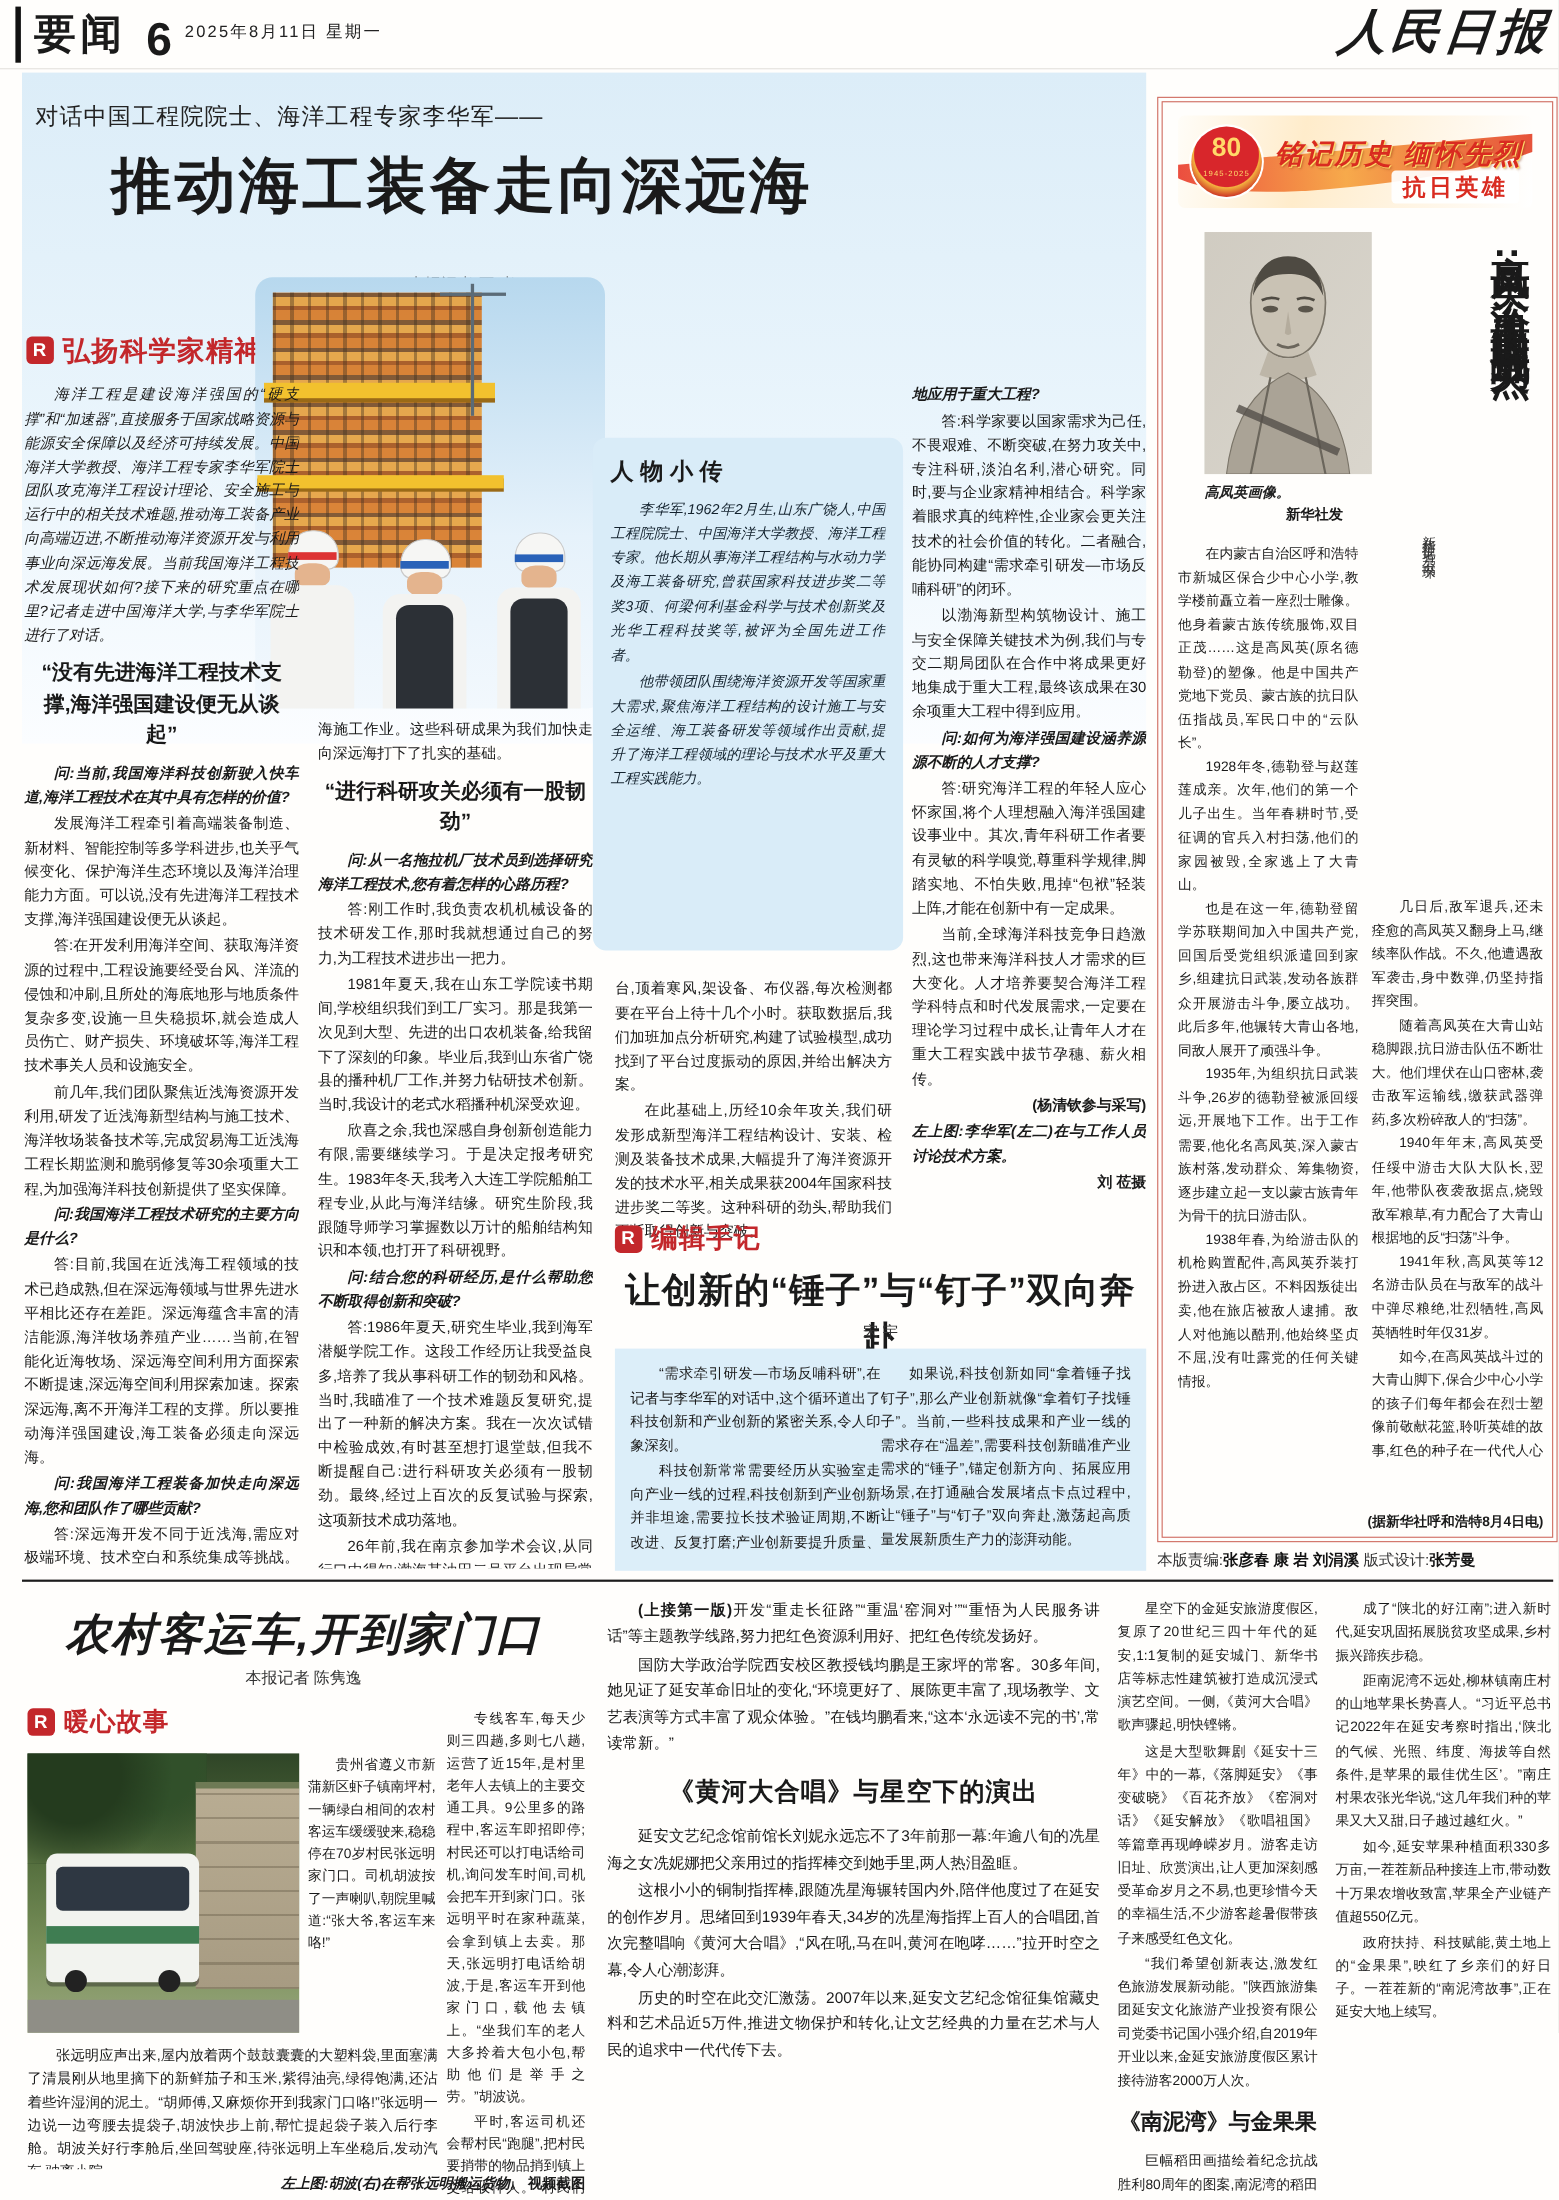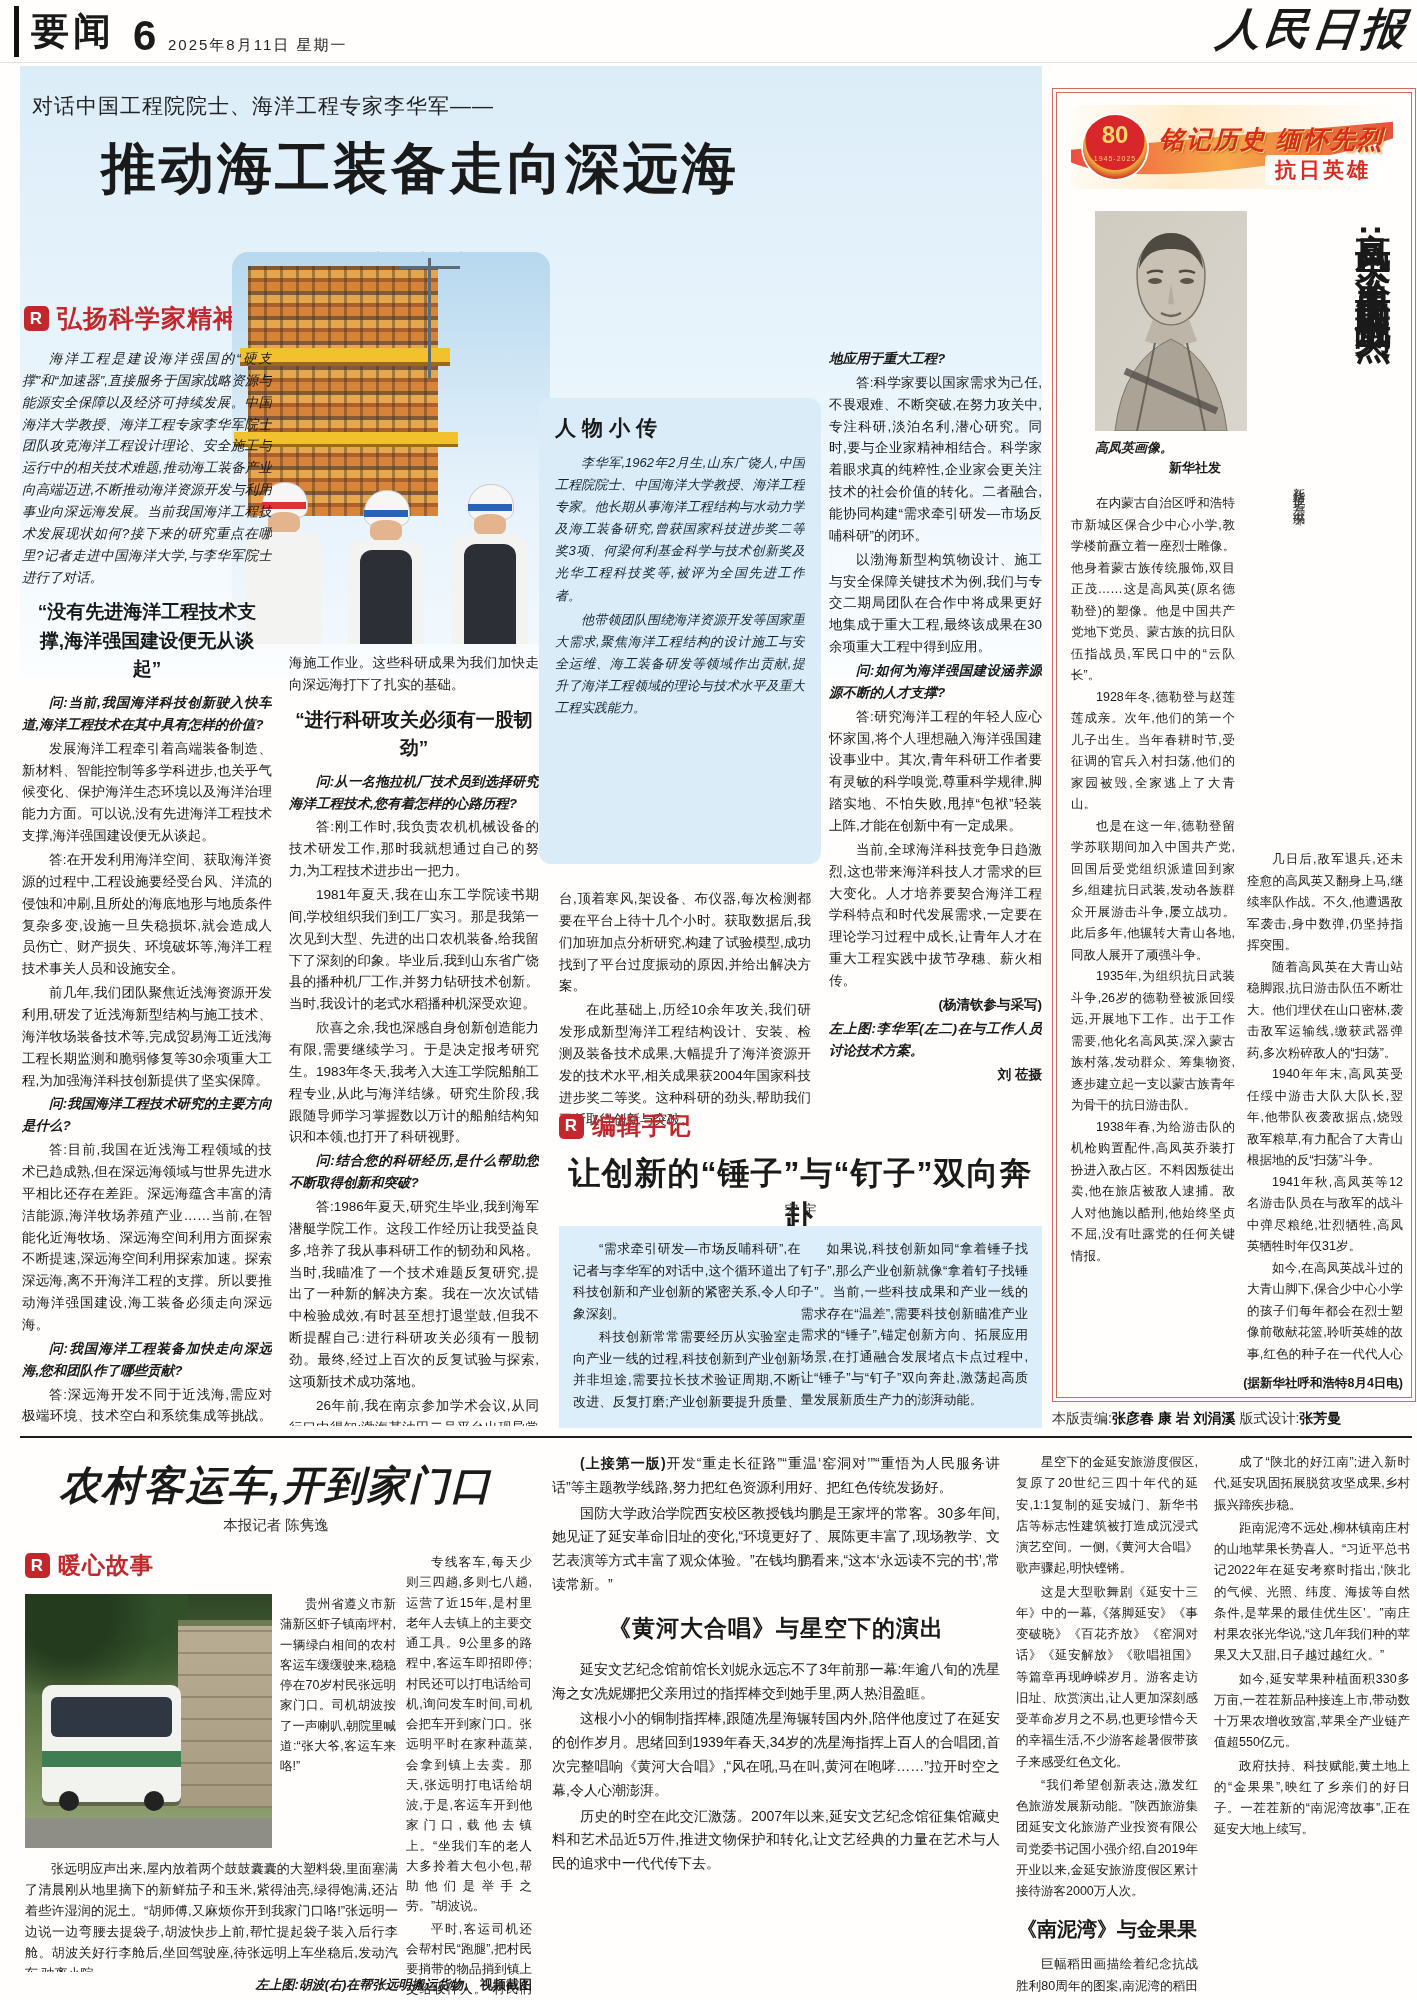--- a/index.html
+++ b/index.html
@@ -3,21 +3,21 @@
 <meta charset="utf-8">
 <style>
   body{margin:0;background:#dcdcd8;font-family:"Liberation Sans","DejaVu Sans",sans-serif;}
   .page{position:relative;width:1417px;height:2000px;margin:0 auto;background:#fffefc;color:#1a1a1a;overflow:hidden;}
   .abs{position:absolute;}
   
   .hdr{position:absolute;left:0;top:0;width:1417px;height:62px;border-bottom:1px solid #e4e2dc;}
   .hdr-sec{position:absolute;left:14px;top:6px;display:flex;align-items:flex-end;border-left:5px solid #111;padding-left:12px;}
   .hdr-sec .s{font-size:38px;font-weight:900;letter-spacing:4px;}
   .hdr-sec .n{font-size:42px;font-weight:600;margin-left:18px;line-height:1;}
-  .hdr-date{position:absolute;left:168px;top:36px;font-size:15px;letter-spacing:2px;color:#222;}
+  .hdr-date{position:absolute;left:168px;top:20px;font-size:15px;letter-spacing:2px;color:#222;}
   .masthead{position:absolute;right:8px;top:0px;font-family:"DejaVu Serif","Liberation Serif",serif;font-style:italic;font-weight:900;font-size:44px;letter-spacing:4px;transform:skewX(-6deg);}
   
   .txt{font-size:13.5px;line-height:1.62;text-align:justify;overflow:hidden;color:#191919;}
   .txt p{margin:0 0 2px;}
   .para{text-indent:2em;}
   .cont{text-indent:0;}
   .q-para{font-weight:bold;font-style:italic;}
   .subhead{font-weight:800;text-align:center;font-size:19px;line-height:1.5;margin:10px 4px 8px;text-indent:0;}
   .logoR{display:inline-flex;align-items:center;justify-content:center;width:25px;height:25px;background:#c3272b;color:#fff;font-weight:900;border-radius:5px;font-size:17px;margin-right:8px;flex:none;}
   .sec-label{color:#c3272b;font-weight:900;font-size:25px;display:flex;align-items:center;letter-spacing:1px;}
@@ -262,21 +262,21 @@
       <div class="vtitle">高凤英:浴血青山的抗战英烈</div>
       <div class="vby">新华社记者 贺书琛</div>
 
       <div class="mcol" style="left:14px;top:400px;width:164px;height:872px;">
           <p class="para">在内蒙古自治区呼和浩特市新城区保合少中心小学,教学楼前矗立着一座烈士雕像。他身着蒙古族传统服饰,双目正茂……这是高凤英(原名德勒登)的塑像。他是中国共产党地下党员、蒙古族的抗日队伍指战员,军民口中的“云队长”。</p>
           <p class="para">1928年冬,德勒登与赵莲莲成亲。次年,他们的第一个儿子出生。当年春耕时节,受征调的官兵入村扫荡,他们的家园被毁,全家逃上了大青山。</p>
           <p class="para">也是在这一年,德勒登留学苏联期间加入中国共产党,回国后受党组织派遣回到家乡,组建抗日武装,发动各族群众开展游击斗争,屡立战功。此后多年,他辗转大青山各地,同敌人展开了顽强斗争。</p>
           <p class="para">1935年,为组织抗日武装斗争,26岁的德勒登被派回绥远,开展地下工作。出于工作需要,他化名高凤英,深入蒙古族村落,发动群众、筹集物资,逐步建立起一支以蒙古族青年为骨干的抗日游击队。</p>
           <p class="para">1938年春,为给游击队的机枪购置配件,高凤英乔装打扮进入敌占区。不料因叛徒出卖,他在旅店被敌人逮捕。敌人对他施以酷刑,他始终坚贞不屈,没有吐露党的任何关键情报。</p>
         </div>
-      <div class="mcol" style="left:190px;top:756px;width:156px;height:516px;">
+      <div class="mcol" style="left:190px;top:721px;width:156px;height:516px;">
           <p class="para">几日后,敌军退兵,还未痊愈的高凤英又翻身上马,继续率队作战。不久,他遭遇敌军袭击,身中数弹,仍坚持指挥突围。</p>
           <p class="para">随着高凤英在大青山站稳脚跟,抗日游击队伍不断壮大。他们埋伏在山口密林,袭击敌军运输线,缴获武器弹药,多次粉碎敌人的“扫荡”。</p>
           <p class="para">1940年年末,高凤英受任绥中游击大队大队长,翌年,他带队夜袭敌据点,烧毁敌军粮草,有力配合了大青山根据地的反“扫荡”斗争。</p>
           <p class="para">1941年秋,高凤英等12名游击队员在与敌军的战斗中弹尽粮绝,壮烈牺牲,高凤英牺牲时年仅31岁。</p>
           <p class="para">如今,在高凤英战斗过的大青山脚下,保合少中心小学的孩子们每年都会在烈士塑像前敬献花篮,聆听英雄的故事,红色的种子在一代代人心中生根发芽。</p>
         </div>
       <div class="mdate">(据新华社呼和浩特8月4日电)</div>
     </div>
   </div>
 

